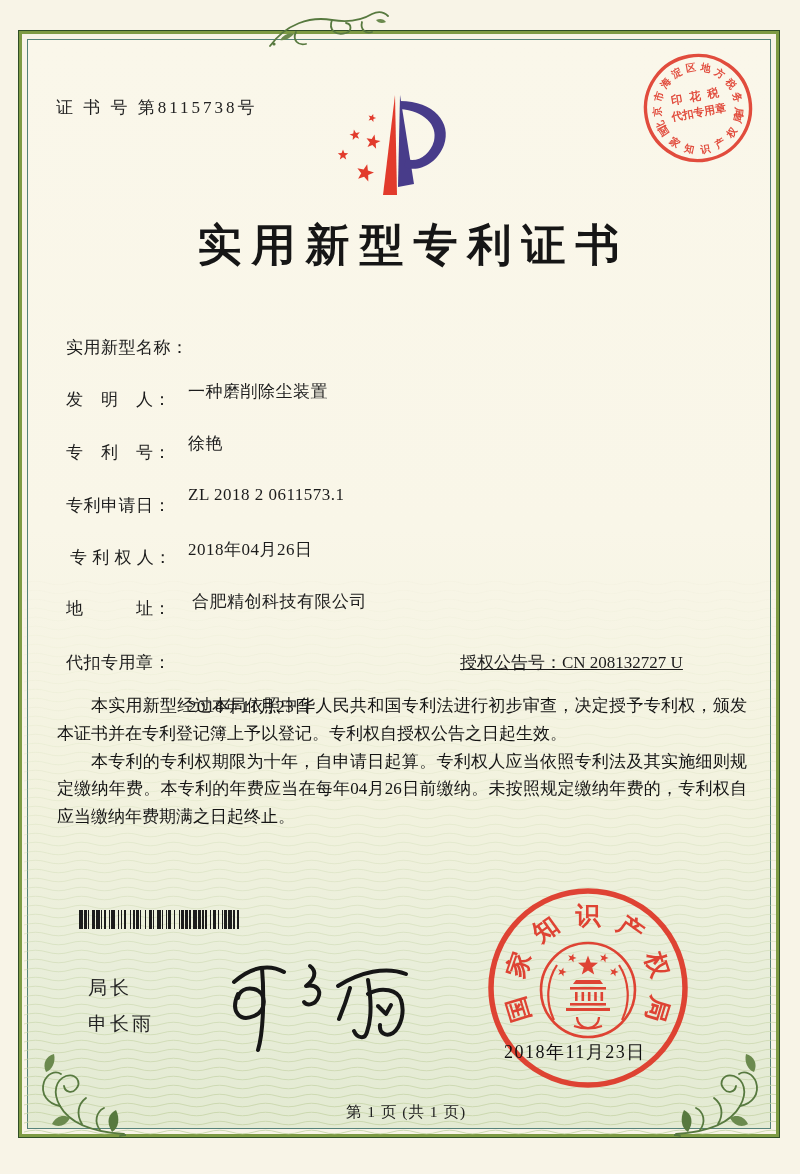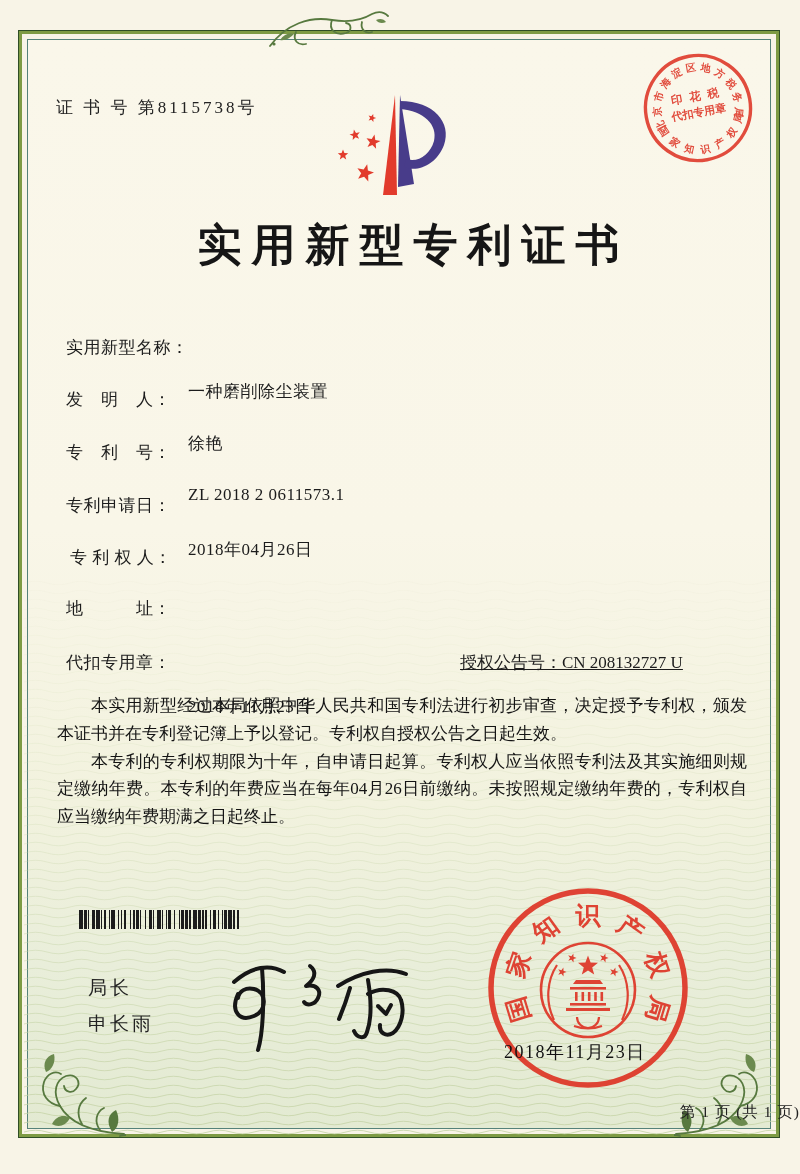--- a/index.html
+++ b/index.html
@@ -24,21 +24,21 @@
   .frow .lab{position:absolute;left:66px;top:0;white-space:nowrap;letter-spacing:.5px;}
   .frow .val{position:absolute;left:188px;top:0;white-space:nowrap;letter-spacing:.5px;margin-top:44px;}
   .frow .val.wrap{white-space:normal;width:436px;line-height:27px;}
   .grant .lab2{position:absolute;left:460px;top:0;white-space:nowrap;text-decoration:underline;}
   .bodytext{left:57px;top:692px;width:690px;font-size:17px;line-height:27.8px;
     text-align:justify;color:#141414;}
   .bodytext p{margin:0;text-indent:2em;}
   .officer{left:88px;font-size:19px;letter-spacing:3px;color:#222;
     font-family:"Liberation Sans","DejaVu Sans",sans-serif;font-weight:500;}
   .sealdate{left:504px;top:1040px;font-size:18px;letter-spacing:1.5px;color:#121212;font-weight:500;z-index:6;}
-  .footer{left:12px;right:0;top:1102px;text-align:right;font-size:15.5px;letter-spacing:1px;color:#222;}
+  .footer{left:12px;right:0;top:1102px;text-align:center;font-size:15.5px;letter-spacing:1px;color:#222;}
   .barcode{left:79px;top:910px;width:162px;height:19px;overflow:hidden;white-space:nowrap;font-size:0;}
   svg{display:block;}
   .nopointer{pointer-events:none;}
 </style>
 </head>
 <body>
 
 <svg width="0" height="0" style="position:absolute">
   <defs>
     <g id="flourish" stroke="#57793f" stroke-width="1.8" fill="none" stroke-linecap="round">
@@ -202,20 +202,21 @@
 <div class="abs frow" style="left:0;top:441px;width:800px;height:24px;z-index:4">
   <span class="lab">专　利　号：</span>
   <span class="val">ZL 2018 2 0611573.1</span>
 </div>
 <div class="abs frow" style="left:0;top:494px;width:800px;height:24px;z-index:4">
   <span class="lab">专利申请日：</span>
   <span class="val">2018年04月26日</span>
 </div>
 <div class="abs frow" style="left:4px;top:546px;width:800px;height:24px;z-index:4">
   <span class="lab">专 利 权 人：</span>
+  <span class="val">合肥精创科技有限公司</span>
 </div>
 <div class="abs frow" style="left:0;top:597px;width:800px;height:54px;z-index:4">
   <span class="lab">地　　　址：</span>
 </div>
 
 <div class="abs frow grant" style="left:0;top:651px;width:800px;height:24px;z-index:4">
   <span class="lab">代扣专用章：</span>
   <span class="val">2018年11月23日</span>
   <span class="lab2">
     <span>授权公告号：</span><span>CN 208132727 U</span>

